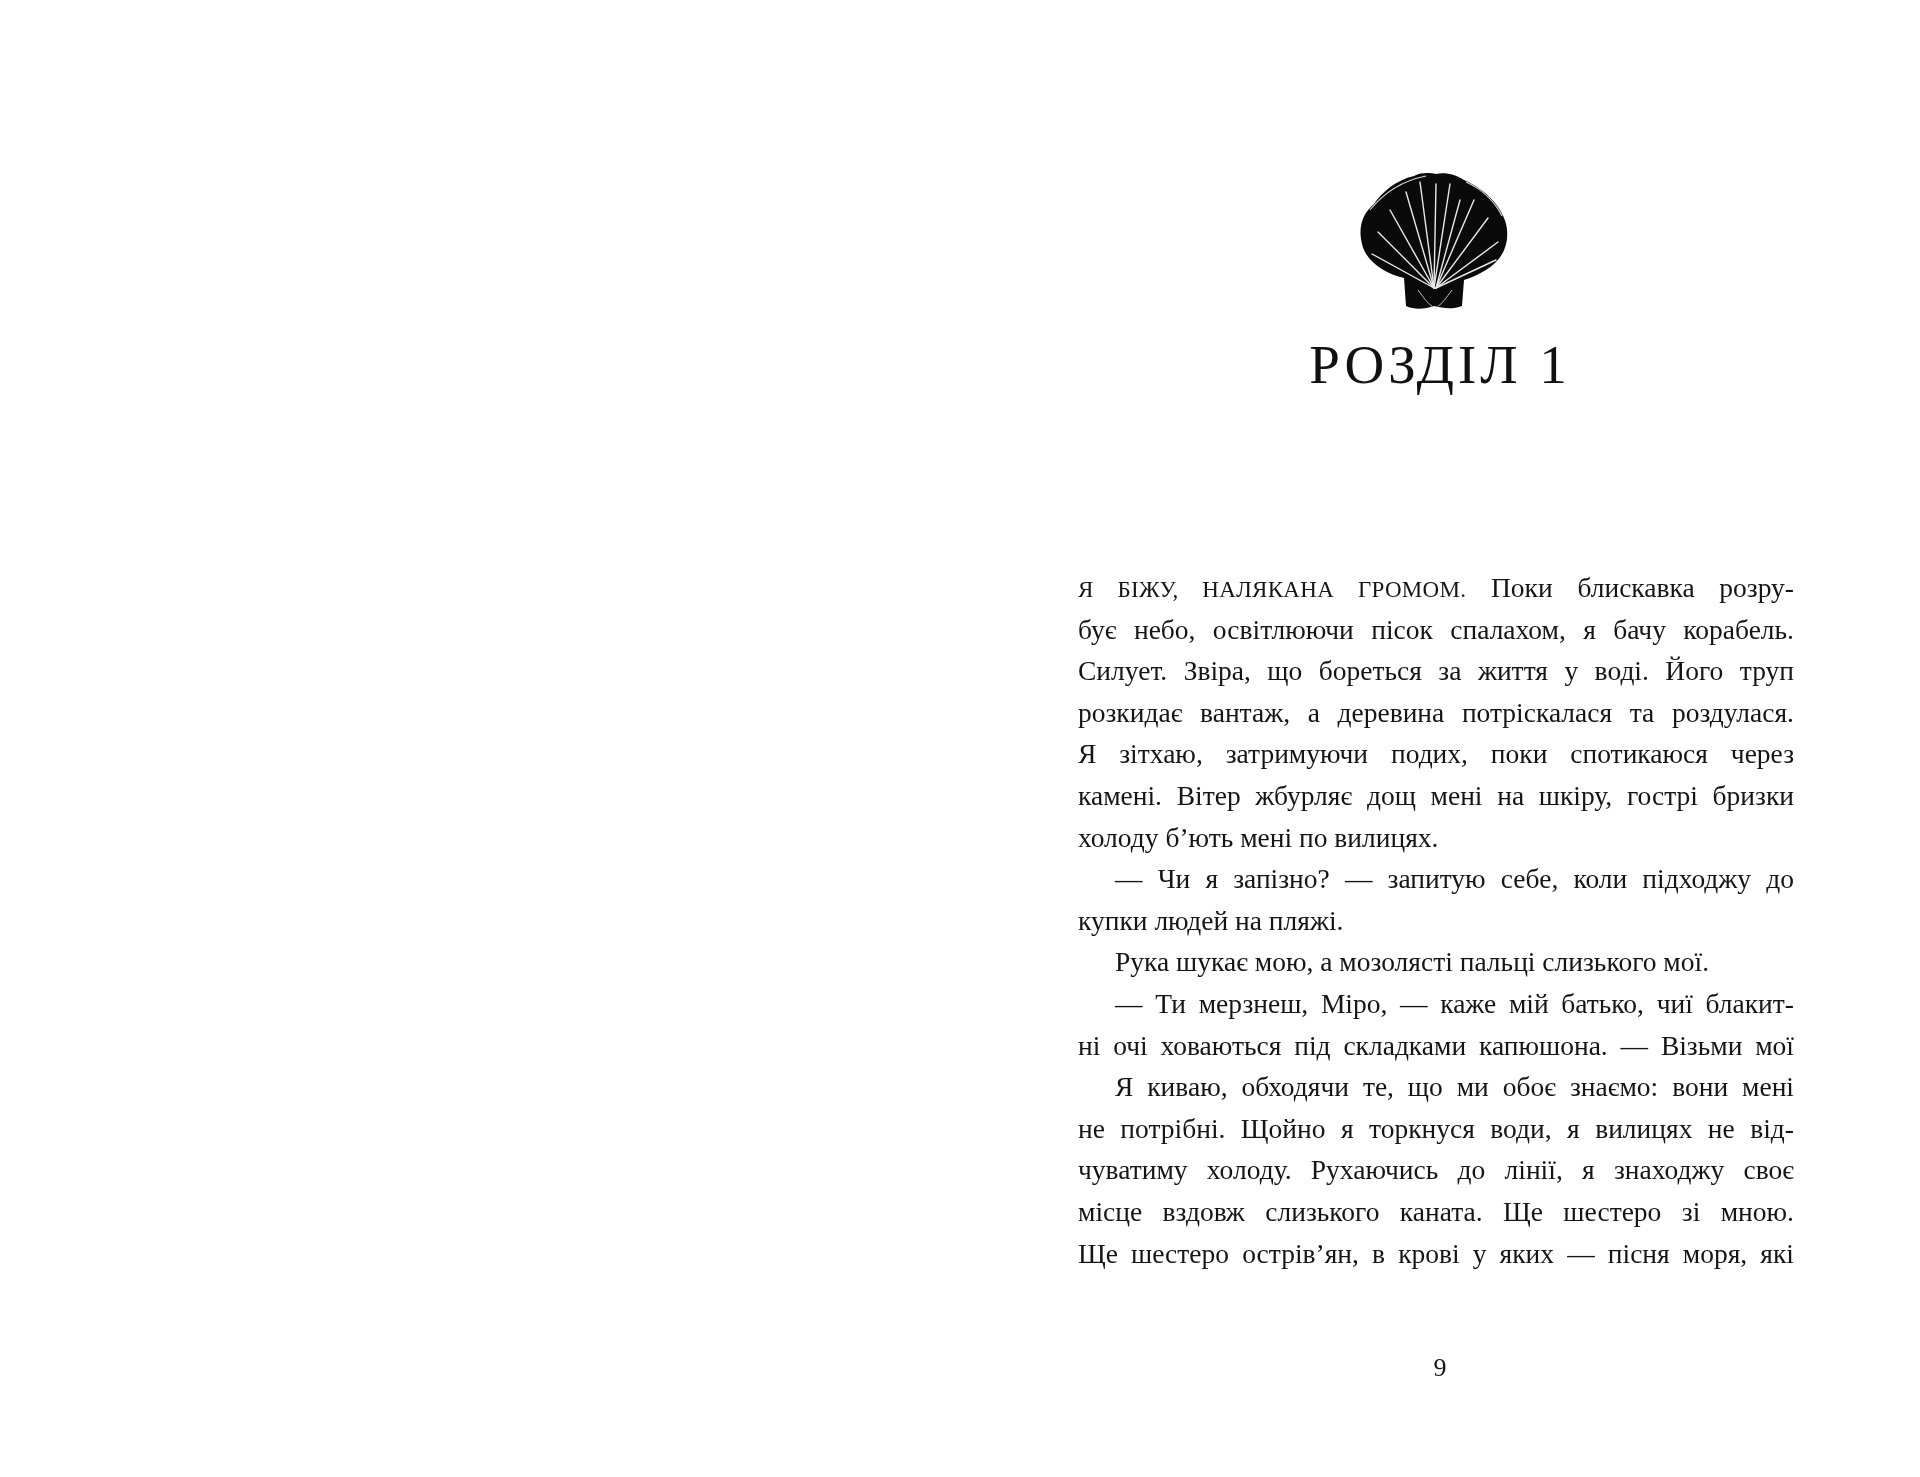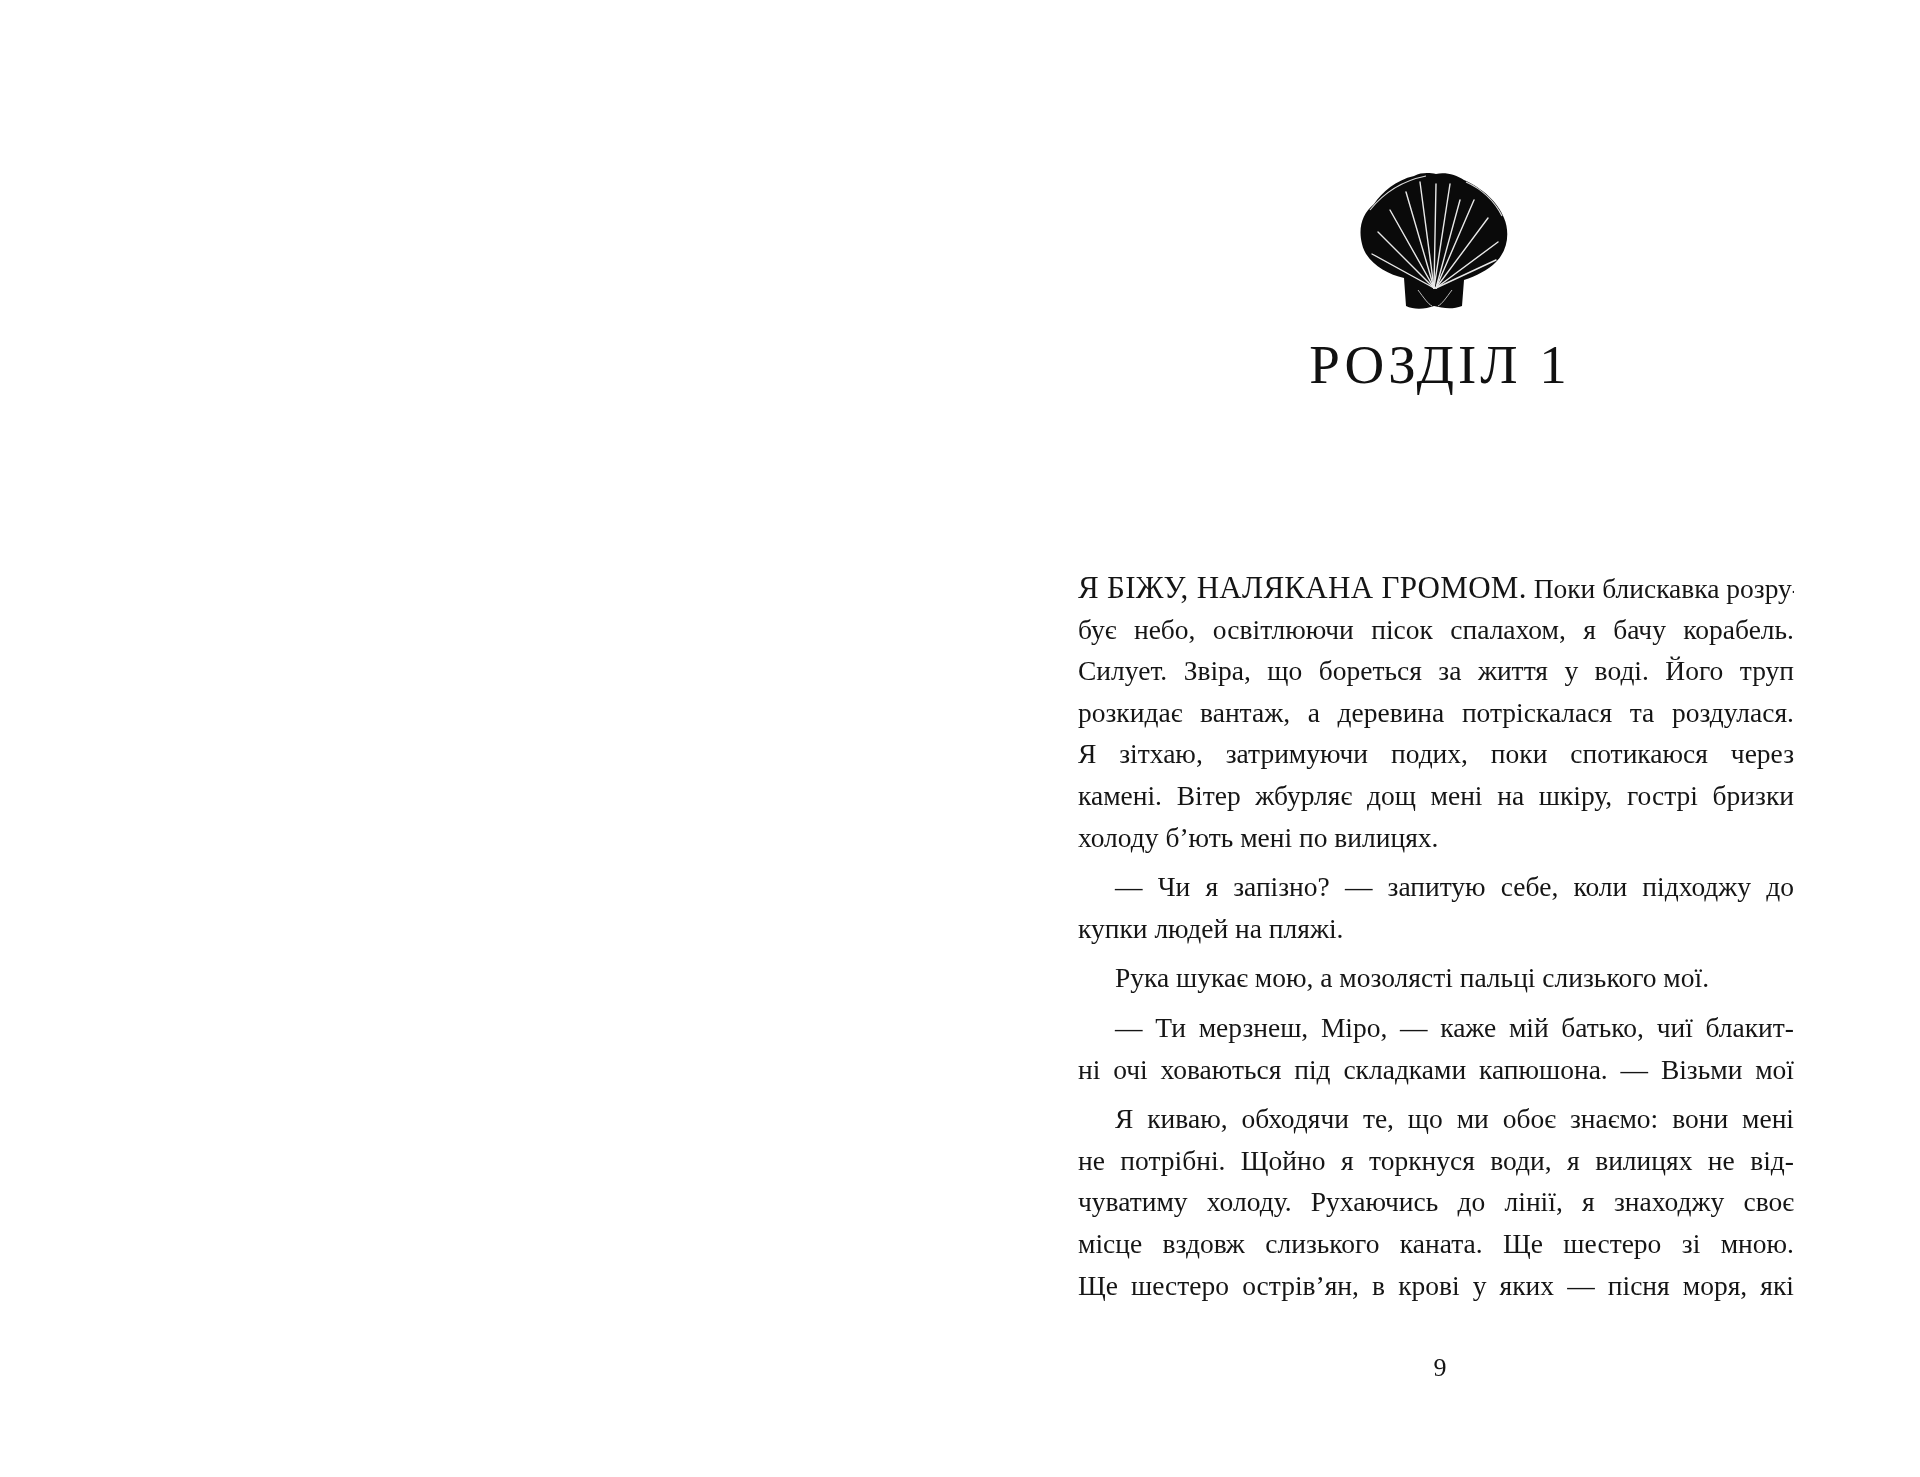--- a/index.html
+++ b/index.html
@@ -72,24 +72,23 @@
       white-space: nowrap;
       text-align: justify;
       text-align-last: justify;
       overflow: hidden;
     }
     .line.last {
       text-align-last: left;
     }
     .line.indent {
       padding-left: 37px;
-      margin-top: 8px;
     }
     .smallcaps {
-      font-size: 31px;
+      font-size: 23px;
       letter-spacing: 0.3px;
     }
     .page-number {
       position: absolute;
       left: 450px;
       top: 1352px;
       width: 60px;
       text-align: center;
       font-size: 26px;
       line-height: 32px;

